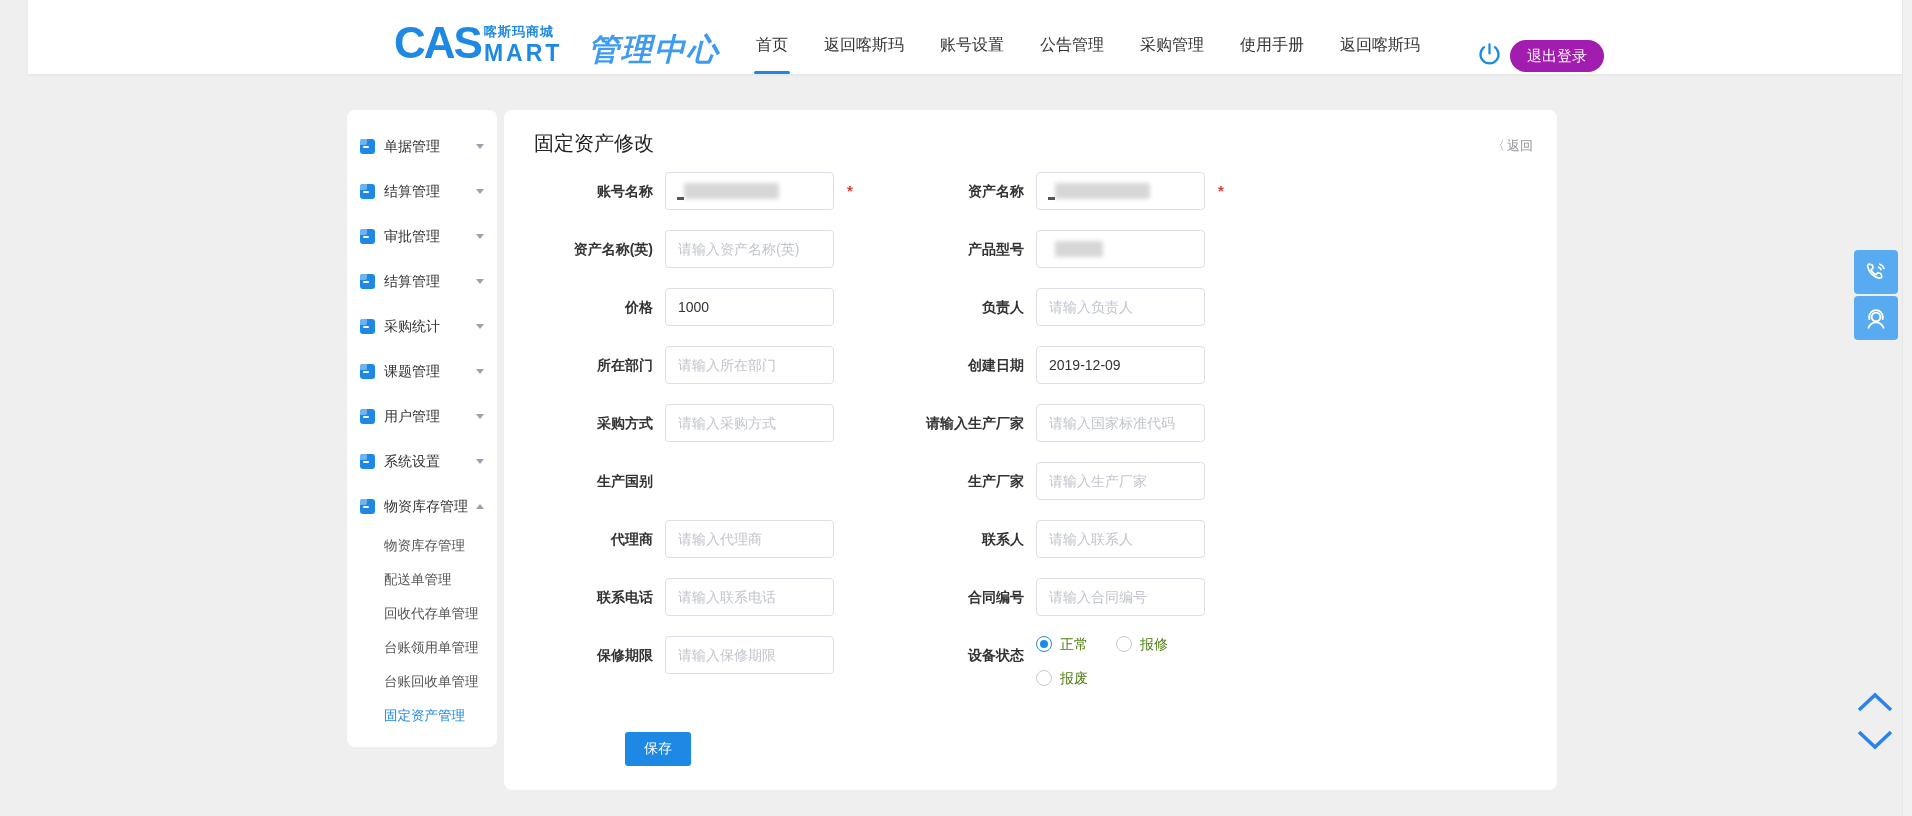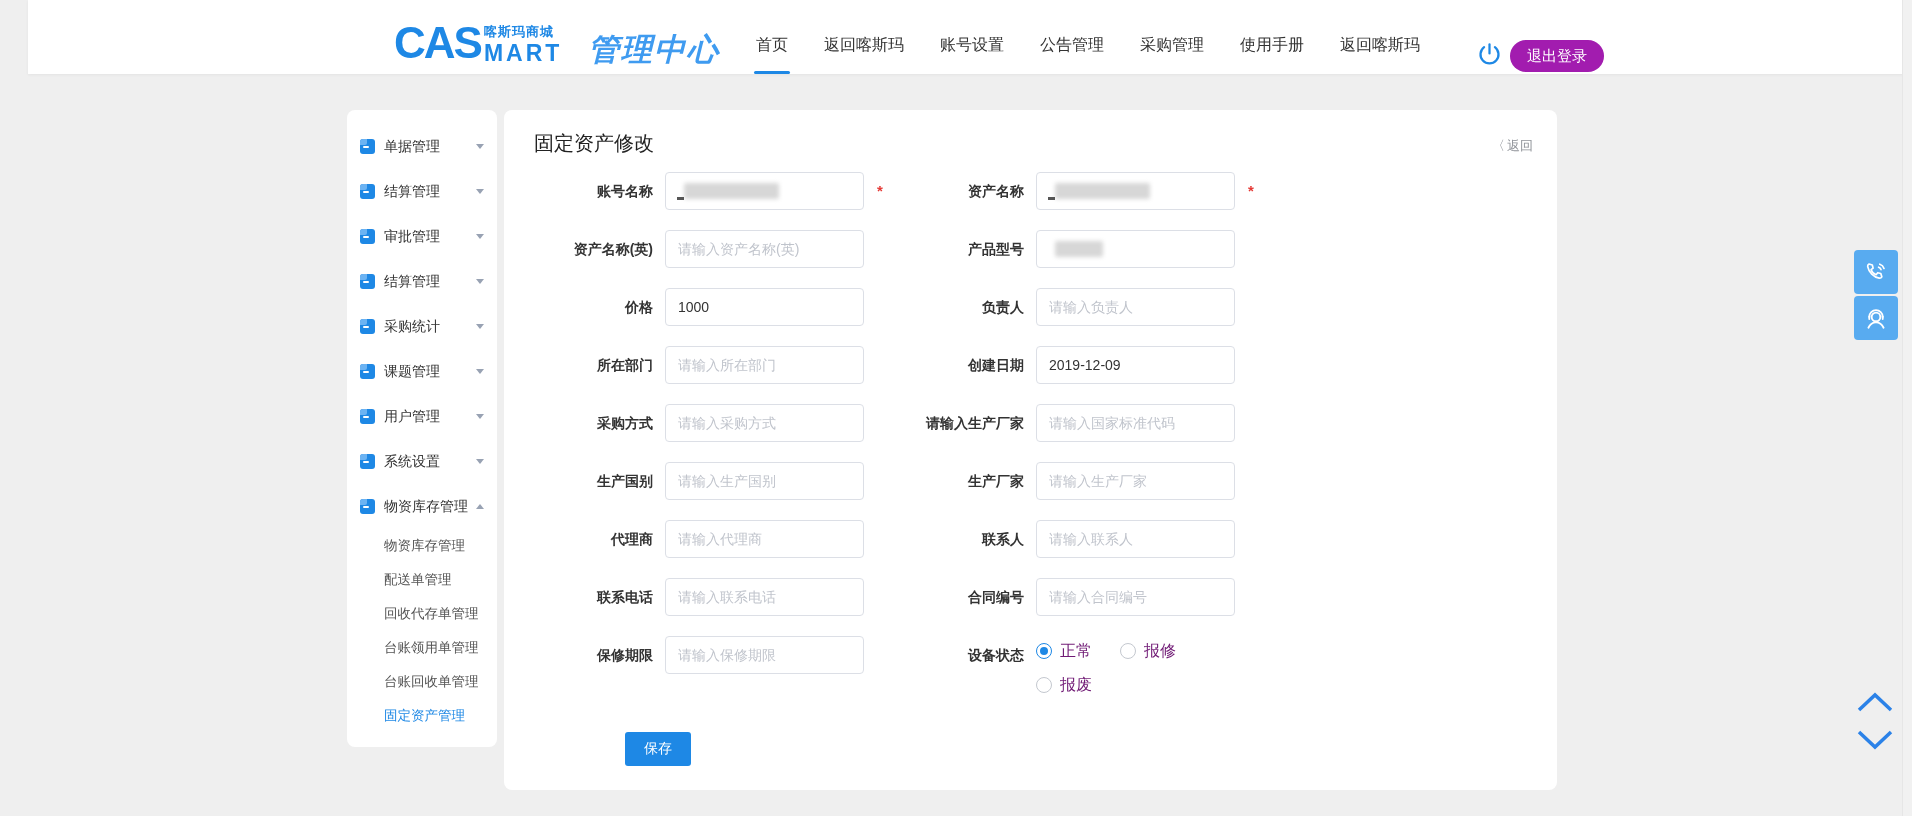--- a/index.html
+++ b/index.html
@@ -43,31 +43,31 @@
   .card-title { position:absolute; left:30px; top:20px; font-size:20px; font-weight:400; color:#222; }
   .back-link { position:absolute; right:24px; top:27px; font-size:13px; color:#909399; cursor:pointer;
     display:flex; align-items:center; gap:2px; }
   .form { position:absolute; left:0; top:52px; width:100%; }
   .form-row { display:flex; min-height:58px; }
   .cell { display:flex; align-items:flex-start; padding-top:10px; }
   .cell-l { width:400px; }
   .flabel { width:149px; margin-right:12px; text-align:right; font-size:14px; font-weight:700; color:#333;
     line-height:38px; white-space:nowrap; }
   .flabel-r { width:120px; }
-  .finput { width:199px; height:38px; border:1px solid #dcdfe6; border-radius:4px; padding:0 12px;
+  .finput { width:169px; height:38px; border:1px solid #dcdfe6; border-radius:4px; padding:0 12px;
     font-size:14px; color:#333; outline:none; background:#fff;
     font-family:"Liberation Sans","DejaVu Sans",sans-serif; }
   .finput::placeholder { color:#c0c4cc; }
   .redacted { display:flex; align-items:center; position:relative; }
   .blurblock { height:16px; background:#d7d7d7; border-radius:2px; filter:blur(2px); margin-left:6px; }
   .bw95 { width:95px; } .bw48 { width:48px; }
   .dash { position:absolute; left:11px; bottom:9px; width:7px; height:3px; background:#555; }
   .star { padding-left:13px; line-height:38px; font-size:15px; color:#e53935; font-weight:700; width:40px; }
   .radio-group { display:flex; flex-wrap:wrap; width:180px; column-gap:28px; row-gap:4px; }
-  .radio { display:inline-flex; align-items:center; gap:8px; height:30px; font-size:16px; color:#701a75; cursor:pointer; }
+  .radio { display:inline-flex; align-items:flex-start; gap:8px; height:30px; font-size:14px; color:#4d7c0f; cursor:pointer; }
   .rdot { width:16px; height:16px; border-radius:50%; border:1px solid #c4c8cf; background:#fff; position:relative; flex:none; }
   .rdot.checked { border:1.5px solid #1e88e5; }
   .rdot.checked::after { content:''; position:absolute; left:3px; top:3px; right:3px; bottom:3px;
     background:#1e88e5; border-radius:50%; }
   .save-btn { position:absolute; left:121px; top:622px; width:66px; height:34px; border:none; border-radius:3px;
     background:#1e88e5; color:#fff; font-size:14px; cursor:pointer;
     font-family:"Liberation Sans","DejaVu Sans",sans-serif; }
 
   
   .float-btns { position:absolute; right:14px; top:250px; display:flex; flex-direction:column; gap:2px; z-index:3; }
@@ -232,21 +232,20 @@
       </div>
       <div class="cell">
         <label class="flabel flabel-r">请输入生产厂家</label>
         <input class="finput" placeholder="请输入国家标准代码" style="">
       </div>
     </div>
 
     <div class="form-row">
       <div class="cell cell-l">
         <label class="flabel">生产国别</label>
-        <input class="finput" placeholder="请输入生产国别" style="">
       </div>
       <div class="cell">
         <label class="flabel flabel-r">生产厂家</label>
         <input class="finput" placeholder="请输入生产厂家" style="">
       </div>
     </div>
 
     <div class="form-row">
       <div class="cell cell-l">
         <label class="flabel">代理商</label>

